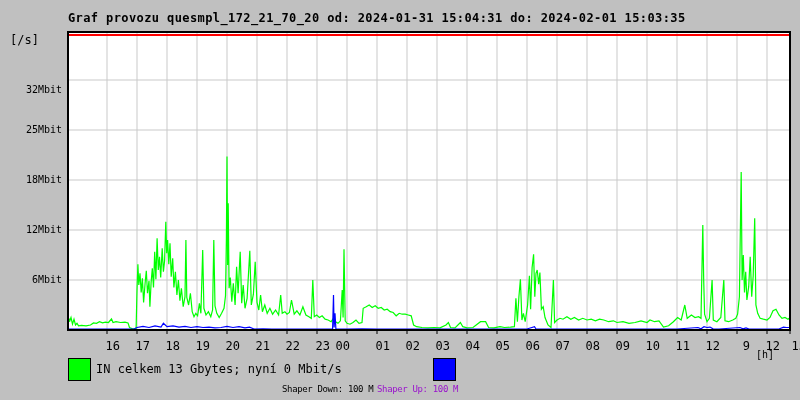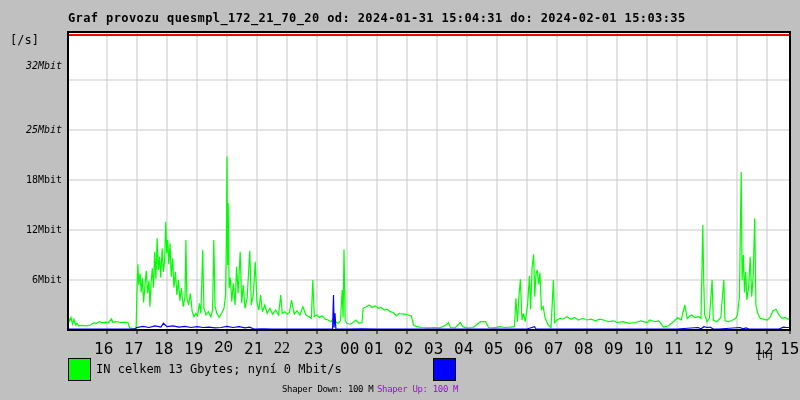--- a/index.html
+++ b/index.html
@@ -2,21 +2,21 @@
 <html><head>
 <meta charset="utf-8">
 <style>
   html,body{margin:0;padding:0;}
   #screen{position:relative;width:800px;height:400px;background:#c0c0c0;overflow:hidden;
           font-family:"DejaVu Sans Mono","Liberation Mono",monospace;color:#000;}
   .abs{position:absolute;white-space:pre;}
   #title{left:68px;top:11px;font-size:12px;font-weight:bold;letter-spacing:.4px;}
   #unit-y{left:10px;top:33px;font-size:12px;}
   .ylab{font-size:10px;text-align:right;width:58px;}
-  .xlab{font-size:16px;width:26px;text-align:left;}
+  .xlab{font-size:12px;width:26px;text-align:right;}
   #unit-x{font-size:10px;left:756px;top:349px;}
   .legend-box{width:21px;height:21px;border:1px solid #000;position:absolute;top:358px;}
   .legend-text{position:absolute;top:362px;font-size:12px;text-align:right;}
   .foot{position:absolute;top:384px;font-size:9px;letter-spacing:-.35px;}
   svg{position:absolute;left:0;top:0;}
 </style>
 </head>
 <body>
 
 <div id="screen">
@@ -80,33 +80,33 @@
       <line x1="707" y1="331" x2="707" y2="334" stroke="#000" stroke-width="1"></line>
       <line x1="737" y1="331" x2="737" y2="334" stroke="#000" stroke-width="1"></line>
       <line x1="767" y1="331" x2="767" y2="334" stroke="#000" stroke-width="1"></line>
       <line x1="790" y1="331" x2="790" y2="334" stroke="#000" stroke-width="1"></line>
     </svg>
 
   <div id="ylabs">
       <div class="abs ylab" style="left: 4px; top: 274px;">6Mbit</div>
       <div class="abs ylab" style="left: 4px; top: 224px;">12Mbit</div>
       <div class="abs ylab" style="left: 4px; top: 174px;">18Mbit</div>
-      <div class="abs ylab" style="left: 4px; top: 124px; font-style: italic;">25Mbit</div>
-      <div class="abs ylab" style="left: 4px; top: 60px; font-style: italic;">32Mbit</div>
+      <div class="abs ylab" style="left: 4px; top: 124px;">25Mbit</div>
+      <div class="abs ylab" style="left: 4px; top: 84px;">32Mbit</div>
     </div>
   <div id="xlabs">
       <div class="abs xlab" style="left: 94px; top: 339px;">16</div>
       <div class="abs xlab" style="left: 124px; top: 339px;">17</div>
       <div class="abs xlab" style="left: 154px; top: 339px;">18</div>
       <div class="abs xlab" style="left: 184px; top: 339px;">19</div>
-      <div class="abs xlab" style="left: 214px; top: 339px; font-family: Liberation Mono, monospace;">20</div>
+      <div class="abs xlab" style="left: 214px; top: 339px;">20</div>
       <div class="abs xlab" style="left: 244px; top: 339px;">21</div>
-      <div class="abs xlab" style="left: 274px; top: 339px; font-family: Liberation Serif, serif;">22</div>
+      <div class="abs xlab" style="left: 274px; top: 339px;">22</div>
       <div class="abs xlab" style="left: 304px; top: 339px;">23</div>
-      <div class="abs xlab" style="left: 340px; top: 339px;">00</div>
+      <div class="abs xlab" style="left: 324px; top: 339px;">00</div>
       <div class="abs xlab" style="left: 364px; top: 339px;">01</div>
       <div class="abs xlab" style="left: 394px; top: 339px;">02</div>
       <div class="abs xlab" style="left: 424px; top: 339px;">03</div>
       <div class="abs xlab" style="left: 454px; top: 339px;">04</div>
       <div class="abs xlab" style="left: 484px; top: 339px;">05</div>
       <div class="abs xlab" style="left: 514px; top: 339px;">06</div>
       <div class="abs xlab" style="left: 544px; top: 339px;">07</div>
       <div class="abs xlab" style="left: 574px; top: 339px;">08</div>
       <div class="abs xlab" style="left: 604px; top: 339px;">09</div>
       <div class="abs xlab" style="left: 634px; top: 339px;">10</div>

